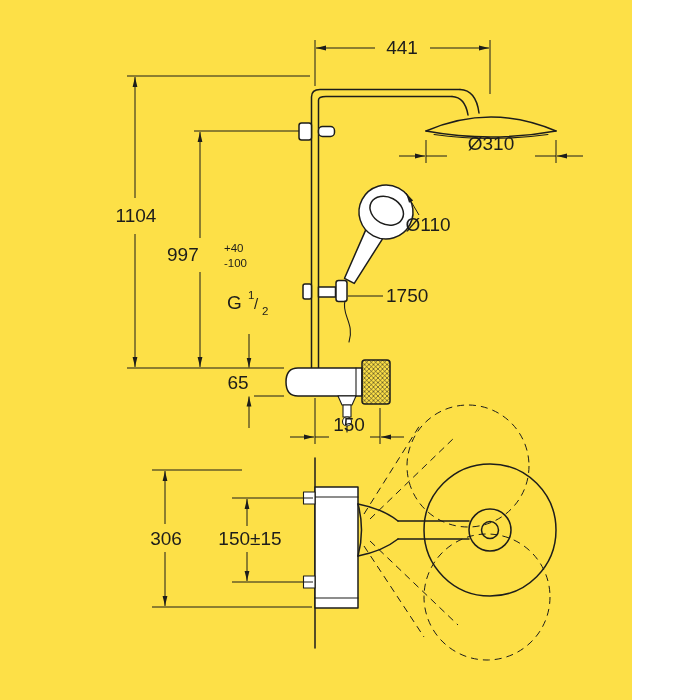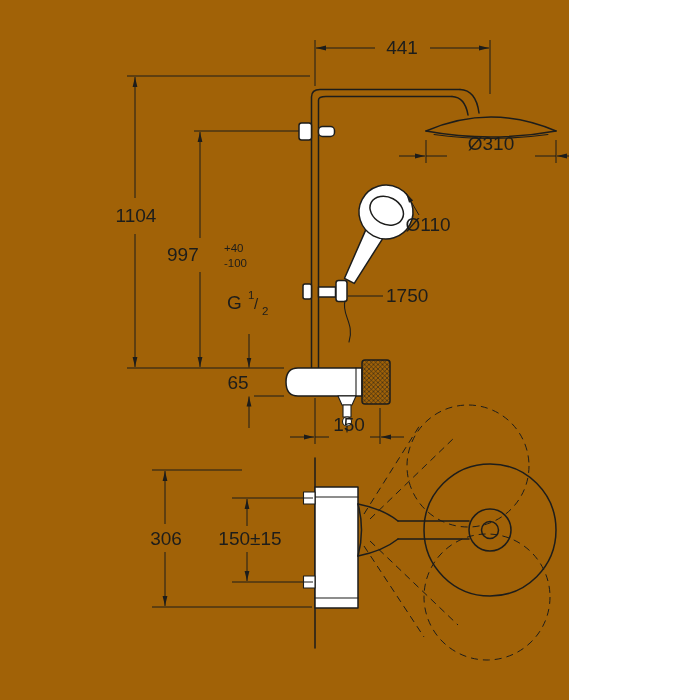--- a/index.html
+++ b/index.html
@@ -1,16 +1,16 @@
 <!DOCTYPE html>
 <html><head>
 <meta charset="utf-8">
 <style>
   html,body{margin:0;padding:0;background:#ffffff;}
-  .stage{position:relative;width:569px;height:700px;background:#a16207;overflow:hidden;}
+  .stage{position:relative;width:632px;height:700px;background:#fde047;overflow:hidden;}
   svg{display:block;}
   .obj{fill:none;stroke:#1d1d1b;stroke-width:1.5;stroke-linejoin:round;stroke-linecap:round;}
   .thin{stroke-width:1.1;}
   .dim{fill:none;stroke:#1d1d1b;stroke-width:1;stroke-linecap:butt;}
   .dash{stroke-dasharray:7 5;}
   .wfill{fill:#ffffff;}
   text{fill:#1d1d1b;font-family:"Liberation Sans","DejaVu Sans",sans-serif;font-size:19px;}
   .sm{font-size:11.5px;}
   .md{font-size:15px;}
 </style>

